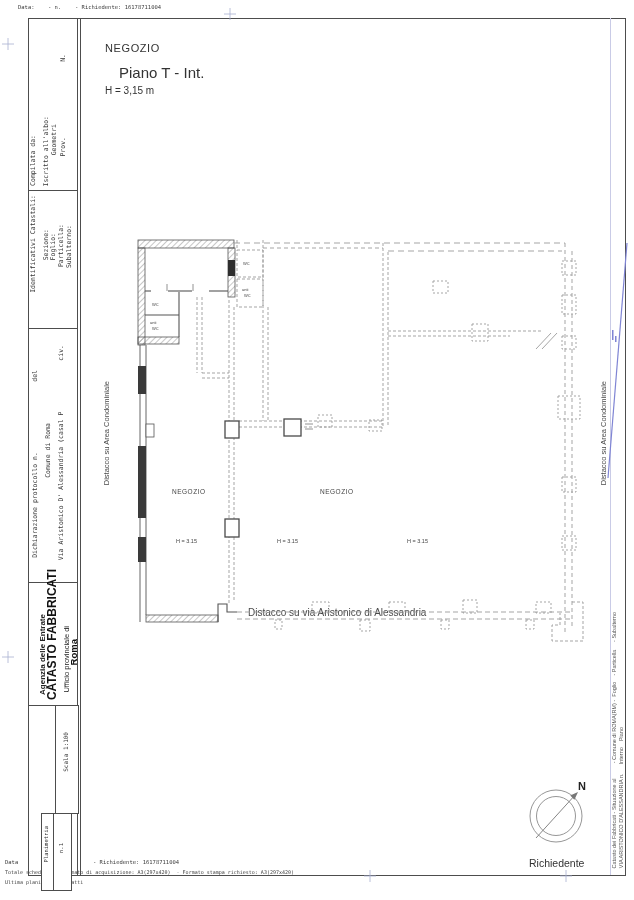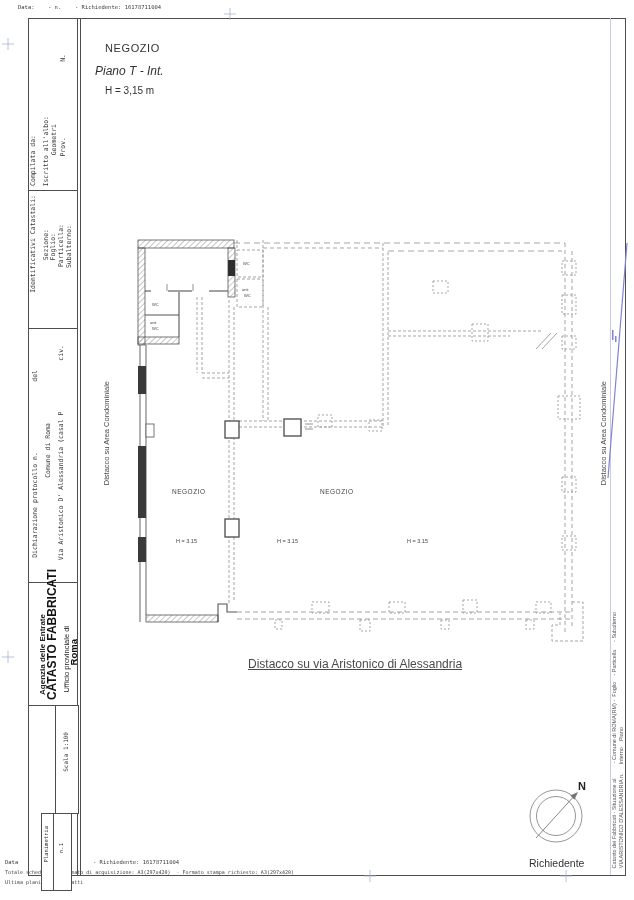--- a/index.html
+++ b/index.html
@@ -62,26 +62,26 @@
   <div class="vts" style="left:38px;bottom:205px;font-size:8px;font-weight:bold;color:#222;">Agenzia delle Entrate</div>
   <div class="vts" style="left:48px;bottom:200px;font-size:12px;font-weight:bold;color:#111;">CATASTO FABBRICATI</div>
   <div class="vts" style="left:62px;bottom:207px;font-size:7.5px;color:#222;">Ufficio provinciale di</div>
   <div class="vts" style="left:69px;bottom:235px;font-size:9.5px;font-weight:bold;color:#111;">Roma</div>
 
   <div class="vt" style="left:62px;bottom:128px;font-size:6px;">Scala 1:100</div>
   <div class="vt" style="left:43px;bottom:38px;font-size:5.5px;z-index:4;">Planimetria</div>
   <div class="vt" style="left:58px;bottom:47px;font-size:5.5px;z-index:4;">n.1</div>
 
   <div class="htext" style="left:105px;top:42px;font-size:11px;color:#333;letter-spacing:0.6px;">NEGOZIO</div>
-  <div class="htext" style="left:95px;top:64px;font-size:12px;color:#333;font-style:italic;">Piano T - Int.</div>
+  <div class="htext" style="left:119px;top:64px;font-size:15px;color:#333;">Piano T - Int.</div>
   <div class="htext" style="left:105px;top:85px;font-size:10px;color:#333;">H = 3,15 m</div>
 
   <div class="vts" style="left:102px;bottom:415px;font-size:7.5px;">Distacco su Area Condominiale</div>
   <div class="vts" style="left:599px;bottom:415px;font-size:7.5px;">Distacco su Area Condominiale</div>
-  <div class="htext" style="left:248px;top:657px;font-size:12px;color:#4a4a4a;text-decoration:underline;">Distacco su via Aristonico di Alessandria</div>
+  <div class="htext" style="left:248px;top:607px;font-size:10px;color:#4a4a4a;">Distacco su via Aristonico di Alessandria</div>
 
   <div class="vts" style="left:610px;bottom:32px;font-size:5.5px;color:#555;">Catasto dei Fabbricati - Situazione al          - Comune di ROMA(RM) -  Foglio    - Particella     - Subalterno</div>
   <div class="vts" style="left:617px;bottom:32px;font-size:5.5px;color:#555;">VIA ARISTONICO D'ALESSANDRIA n.      Interno    Piano</div>
 
   <div class="htext" style="left:578px;top:780px;font-size:11px;font-weight:bold;color:#222;">N</div>
   <div class="htext" style="left:529px;top:857px;font-size:10.5px;color:#333;">Richiedente</div>
 
   <svg width="634" height="900" viewBox="0 0 634 900" style="pointer-events:none;">
     <defs>
       <pattern id="hatch" width="4" height="4" patternTransform="rotate(45)" patternUnits="userSpaceOnUse">

